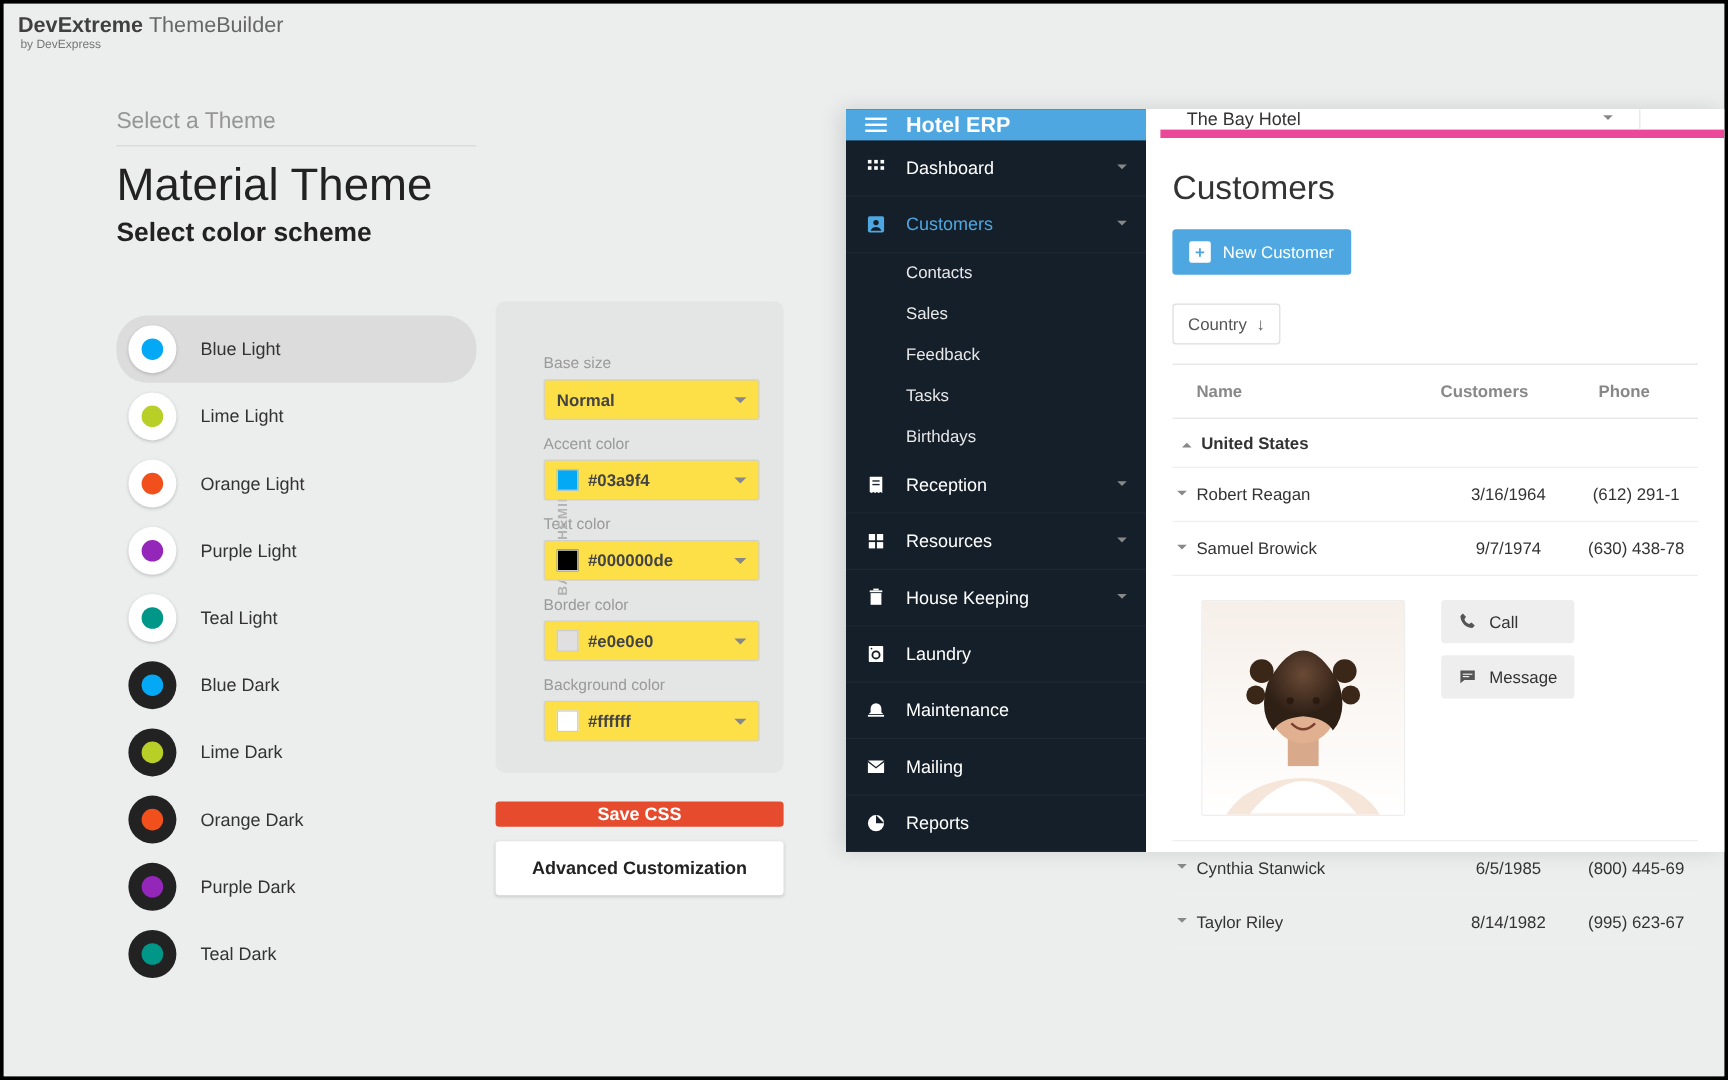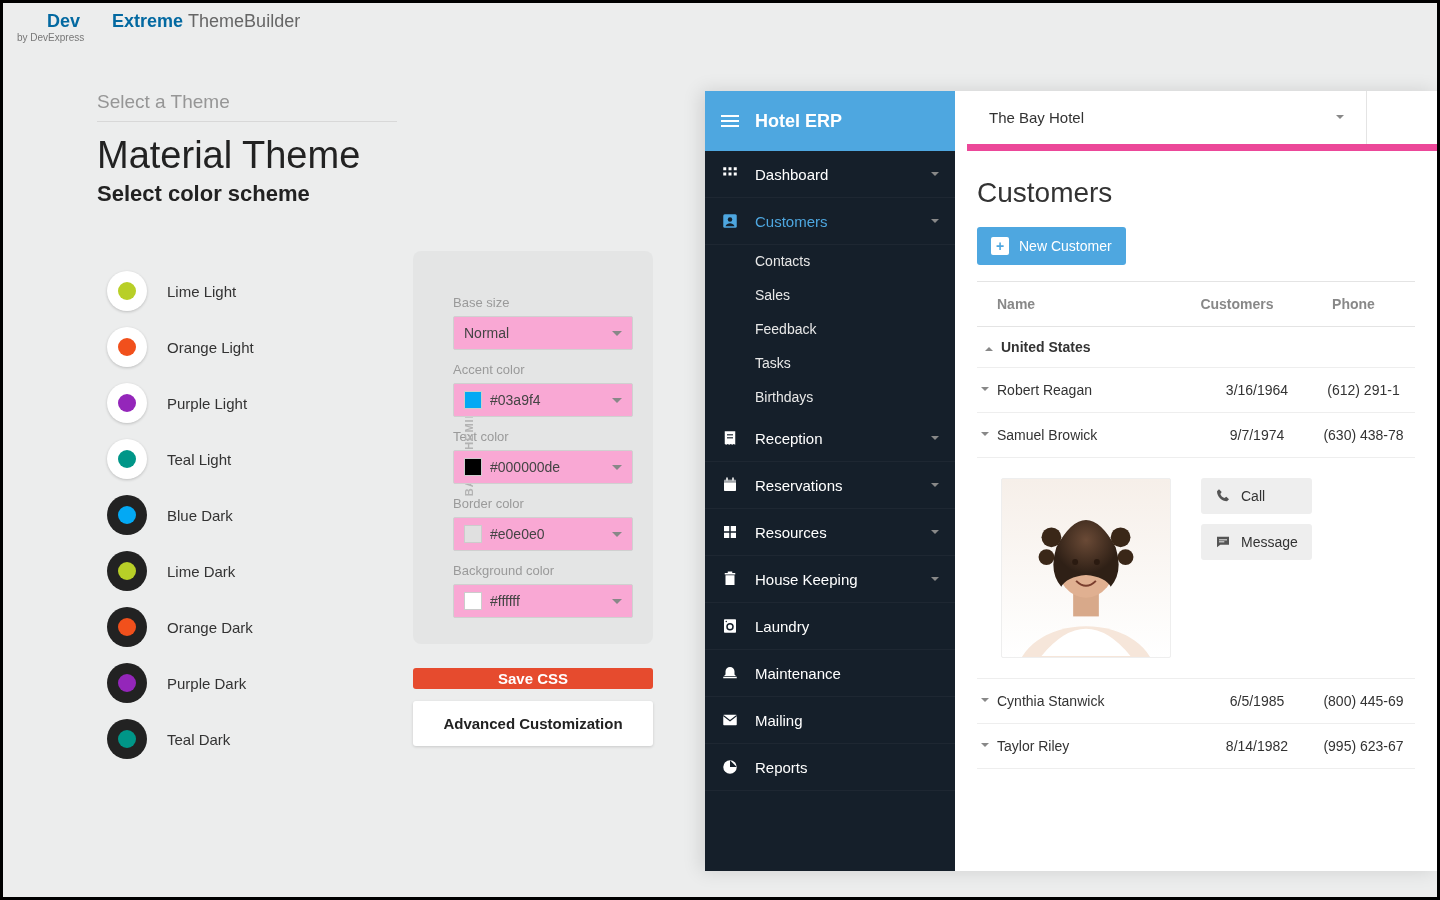--- a/index.html
+++ b/index.html
@@ -1,19 +1,19 @@
 <!DOCTYPE html>
 <html><head>
 <meta charset="utf-8">
 <style>
 * { box-sizing: border-box; margin: 0; padding: 0; font-family: "Segoe UI", Arial, sans-serif; }
 body { background: #eceded; width: 1440px; height: 900px; overflow: hidden; border: 3px solid #000; }
 .logo-row { padding: 8px 12px; }
 .logo-main { font-size: 18px; font-weight: 700; }
-.logo-main .red { color: #0369a1; margin-left: 32px; }
+.logo-main .red { color: #404040; }
 .logo-main .gray { color: #666; font-weight: 400; }
 .logo-sub { font-size: 10px; color: #777; padding-left: 2px; }
 
 .content { display: flex; padding: 40px 0 0 94px; gap: 16px; }
 .left-col { width: 300px; }
 .mid-col { width: 240px; position: relative; }
 .preview-col { flex: 1; position: relative; }
 
 .bread { color: #969696; font-size: 19px; font-weight: 300; margin-bottom: 6px; }
 .divider-thin { border-top: 1px solid #d8d8d8; margin: 8px 0 12px; width: 300px;}
@@ -26,30 +26,30 @@
 .dot-wrap { width: 40px; height: 40px; border-radius: 50%; display: flex; align-items: center; justify-content: center; }
 .dot-wrap.light { background: #fff; box-shadow: 0 1px 3px rgba(0,0,0,.2); }
 .dot-wrap.dark { background: #222; }
 .dot { width: 18px; height: 18px; border-radius: 50%; }
 .scheme-label { font-size: 15px; color: #333; }
 
 .base-panel { background: #e4e5e5; border-radius: 8px; padding: 32px 20px 26px 40px; margin-top: 0; position: relative; }
 .vtab { position: absolute; left: 8px; top: 50%; transform: translateY(-50%) rotate(-90deg); transform-origin: center; font-size: 11px; letter-spacing: 1px; color: #b3b3b3; font-weight: 600; white-space: nowrap; }
 .field-lbl { font-size: 13px; color: #9a9a9a; margin-top: 12px; margin-bottom: 6px; }
 .field-lbl:first-of-type { margin-top: 0; }
-.dd { background: #f9a8d4; border: 1px solid #d0d0d0; border-radius: 2px; height: 34px; display: flex; align-items: center; padding: 0 10px; position: relative; font-size: 14px; color: #444; }
+.dd { background: #fde047; border: 1px solid #d0d0d0; border-radius: 2px; height: 34px; display: flex; align-items: center; padding: 0 10px; position: relative; font-size: 14px; color: #444; font-weight: bold; }
 .dd::after { content: ""; position: absolute; right: 10px; top: 14px; border: 5px solid transparent; border-top-color: #888; }
 .cc { display: flex; align-items: center; gap: 8px; }
 .sw { width: 18px; height: 18px; border: 1px solid #ccc; }
 
 .btn-save { margin-top: 24px; background: #e64b2e; color: #fff; text-align: center; padding: 2px 0; font-size: 15px; font-weight: 600; border-radius: 3px; cursor: pointer; }
 .btn-adv { margin-top: 12px; background: #fff; color: #222; text-align: center; padding: 14px 0; font-size: 15px; font-weight: 600; border-radius: 3px; cursor: pointer; box-shadow: 0 1px 3px rgba(0,0,0,.15); }
 
 
-.app { position: absolute; left: 36px; top: 0; right: 0; display: flex; box-shadow: -4px 0 18px rgba(0,0,0,.12); height: 780px; background:#fff; }
+.app { position: absolute; left: 36px; top: 0; right: 0; display: flex; box-shadow: -4px 0 18px rgba(0,0,0,.12); height: 619px; background:#fff; }
 .nav { width: 250px; background: #151f2a; color: #fff; display: flex; flex-direction: column; }
 .nav-top { background: #4ea7e0; height: 60px; display: flex; align-items: center; padding: 0 16px; gap: 16px; }
 .ham { display: flex; flex-direction: column; gap: 3px; cursor:pointer; }
 .ham span { width: 18px; height: 2px; background: #fff; }
 .nav-title { font-size: 18px; font-weight: 600; color: #fff; }
 .nav-item { display: flex; align-items: center; gap: 16px; padding: 14px 16px; font-size: 15px; border-bottom: 1px solid rgba(255,255,255,.04); position: relative; cursor:pointer;}
 .nav-item .chev { position: absolute; right: 16px; font-size: 10px; color: #aaa; }
 .nav-item.active { color: #4ea7e0; }
 .nav-item .ico { width: 18px; height: 18px; display:inline-flex; align-items:center; justify-content:center; }
 .nav-sub { padding: 8px 0 10px 50px; font-size: 14px; color: #e8e8e8; cursor:pointer;}
@@ -91,20 +91,26 @@
   <div class="logo-sub">by DevExpress</div>
 </div>
 
 <div class="content">
   <div class="left-col">
     <div class="bread">Select a Theme</div>
     <div class="divider-thin"></div>
     <div class="htitle">Material Theme</div>
     <div class="subtitle">Select color scheme</div>
     <div class="scheme-list" id="schemes">
+        <div class="scheme sel">
+          <span class="dot-wrap light">
+            <span class="dot" style="background:#03a9f4"></span>
+          </span>
+          <span class="scheme-label">Blue Light</span>
+        </div>
         <div class="scheme">
           <span class="dot-wrap light">
             <span class="dot" style="background:#b8cf27"></span>
           </span>
           <span class="scheme-label">Lime Light</span>
         </div>
         <div class="scheme">
           <span class="dot-wrap light">
             <span class="dot" style="background:#f1501c"></span>
           </span>
@@ -243,32 +249,20 @@
                   <rect x="8" y="7" width="8" height="1.5" fill="#151f2a"></rect>
                   <rect x="8" y="11" width="8" height="1.5" fill="#151f2a"></rect>
                 </svg>
               </span>
               <span>Reception</span>
               <span class="chev tri-down"></span>
             </div>
             <div class="nav-item">
               <span class="ico">
                 <svg class="nav-icon-svg" viewBox="0 0 24 24">
-                  <rect x="4" y="5" width="16" height="15" rx="1"></rect>
-                  <rect x="4" y="5" width="16" height="4" fill="#151f2a" opacity=".4"></rect>
-                  <rect x="7" y="2" width="2" height="4"></rect>
-                  <rect x="15" y="2" width="2" height="4"></rect>
-                </svg>
-              </span>
-              <span>Reservations</span>
-              <span class="chev tri-down"></span>
-            </div>
-            <div class="nav-item">
-              <span class="ico">
-                <svg class="nav-icon-svg" viewBox="0 0 24 24">
                   <rect x="4" y="4" width="7" height="7"></rect>
                   <rect x="13" y="4" width="7" height="7"></rect>
                   <rect x="4" y="13" width="7" height="7"></rect>
                   <rect x="13" y="13" width="7" height="7"></rect>
                 </svg>
               </span>
               <span>Resources</span>
               <span class="chev tri-down"></span>
             </div>
             <div class="nav-item">
@@ -328,20 +322,26 @@
             <span>The Bay Hotel</span>
             <span class="car tri-down"></span>
           </div>
           <div style="width:70px"></div>
         </div>
         <div class="page">
           <div class="page-h">Customers</div>
           <div class="btn-new">
             <span class="plus-box">+</span>
             <span>New Customer</span>
+          </div>
+          <div class="chip-row">
+            <div class="chip">
+              <span>Country</span>
+              <span>↓</span>
+            </div>
           </div>
           <div class="grid">
             <div class="grid-head">
               <div class="col-n">Name</div>
               <div class="col-b">Customers</div>
               <div class="col-p">Phone</div>
             </div>
             <div class="grp-row">
               <span class="tri-up"></span>
               <span>United States</span>

